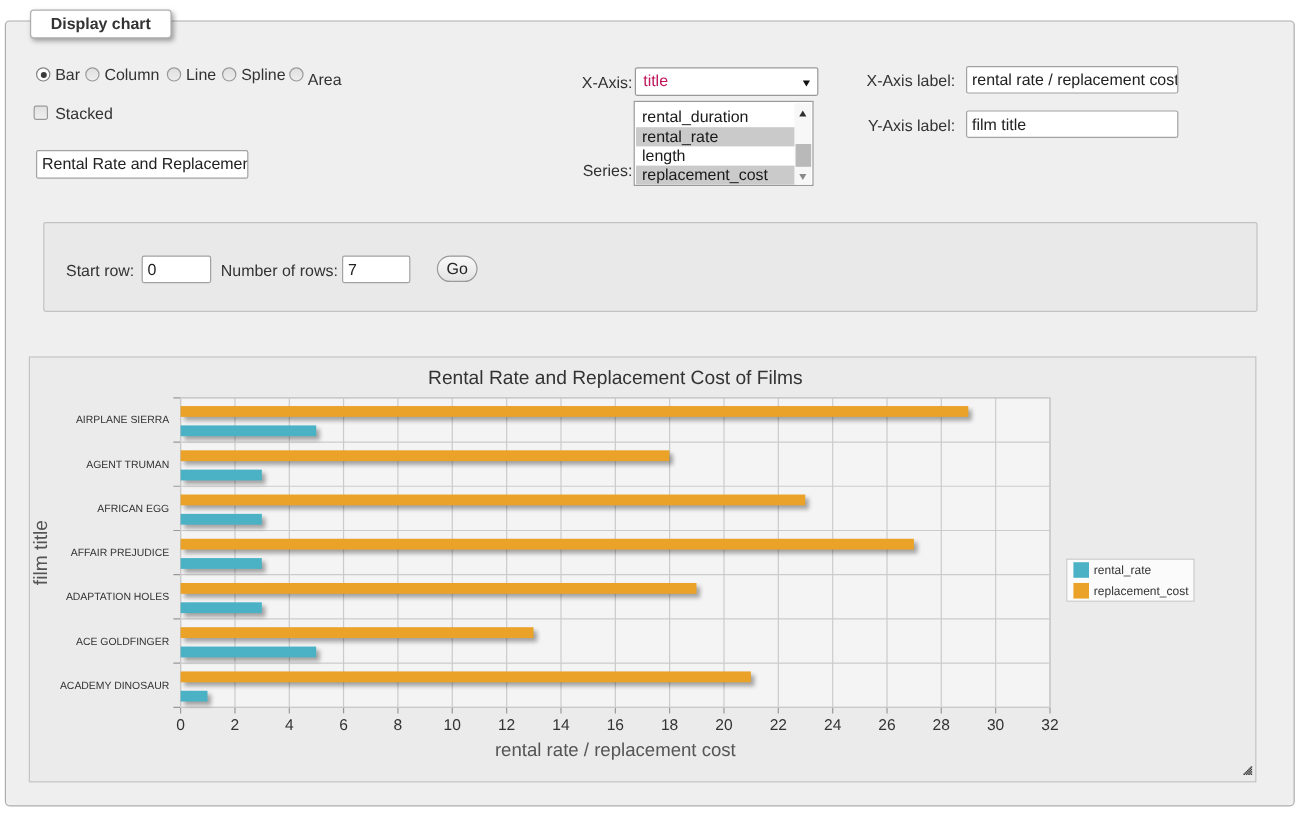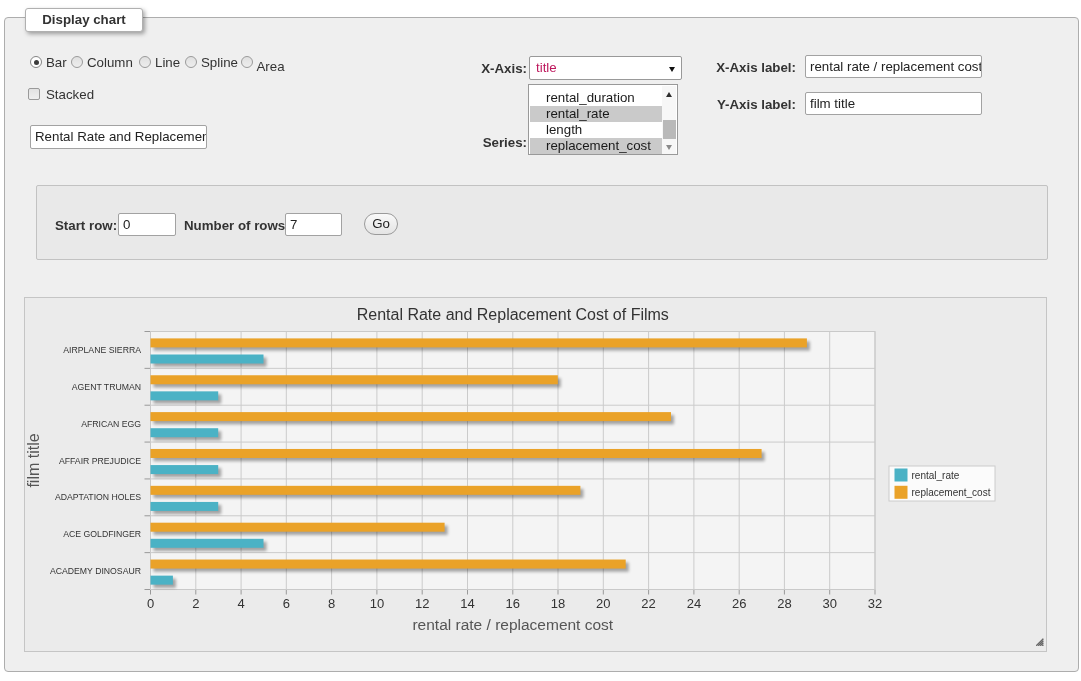--- a/index.html
+++ b/index.html
@@ -10,37 +10,37 @@
 #legendbox { left:25px; top:8px; width:118px; height:24px; background:#fff;
   border:1px solid #b0b0b0; border-radius:3px; box-shadow:2px 2px 4px rgba(0,0,0,.35);
   font-size:13.3px; font-weight:bold; color:#333; text-align:center; line-height:22px; }
 .radio { position:absolute; width:12px; height:12px; border:1px solid #9a9a9a; border-radius:50%;
   background:linear-gradient(#e0e0e0,#ededed); }
 .radio.sel { background:#fff; border-color:#848484; }
 .rdot { position:absolute; left:2.5px; top:2.5px; width:5px; height:5px; border-radius:50%; background:#3c3c3c; }
 .chk { position:absolute; width:12px; height:12px; border:1px solid #9a9a9a; border-radius:2px;
   background:linear-gradient(#e2e2e2,#efefef); }
 .ctl { position:absolute; font-size:13.3px; color:#333; line-height:13px; white-space:nowrap; }
-.lbl { position:absolute; font-size:13.3px; color:#333; white-space:nowrap;font-weight:bold; }
+.lbl { position:absolute; font-size:13.3px; color:#333; white-space:nowrap; }
 .inp { position:absolute; background:#fff; border:1px solid #a2a2a2; border-radius:2px;
   font-size:13.3px; color:#222; padding:0 0 0 4px; line-height:21px; white-space:nowrap; overflow:hidden; }
 #toolbar { left:36px; top:185px; width:1012px; height:75px; background:#e9e9e9;
   border:1px solid #c2c2c2; border-radius:2px; }
 #gobtn { left:364px; top:213px; width:34px; height:22px; border:1px solid #9a9a9a; border-radius:11px;
   background:linear-gradient(#f9f9f9,#e4e4e4); font-size:13.3px; color:#222;
   text-align:center; line-height:20px; }
 #chartbox { left:24px; top:297px; width:1023px; height:355px; background:#ebebeb;
   border:1px solid #c5c5c5; }
 #selbox { left:529px; top:56px; width:153px; height:24px; background:#fff; border:1px solid #999;
   border-radius:2px; font-size:13.3px; color:#be185d; padding-left:6px; line-height:22px; }
 .selarrow { position:absolute; width:0; height:0; border-left:3.5px solid transparent;
   border-right:3.5px solid transparent; border-top:5px solid #111; }
 #listbox { left:528px; top:84px; width:150px; height:71px; background:#fff; border:1px solid #999; overflow:hidden; }
 .opt { position:absolute; left:1px; width:133px; height:16px; font-size:13.3px; color:#1a1a1a;
-  padding-left:16px; line-height:16px; white-space:nowrap; }
+  padding-left:5px; line-height:16px; white-space:nowrap; }
 .opt.sel { background:#cacaca; }
 #sbar { position:absolute; right:1px; top:1px; width:14px; height:69px; background:#f7f7f7; }
 .arr { position:absolute; left:3.5px; width:0; height:0; border-left:3.5px solid transparent; border-right:3.5px solid transparent; }
 #sthumb { position:absolute; left:0.5px; top:34px; width:13px; height:19px; background:#b9b9b9; }
 </style></head>
 <body>
 <div id="page">
 <div class="abs" id="fs"></div>
 <div class="abs" id="legendbox">Display chart</div>
 <span class="radio sel" style="left:30px;top:56px">

